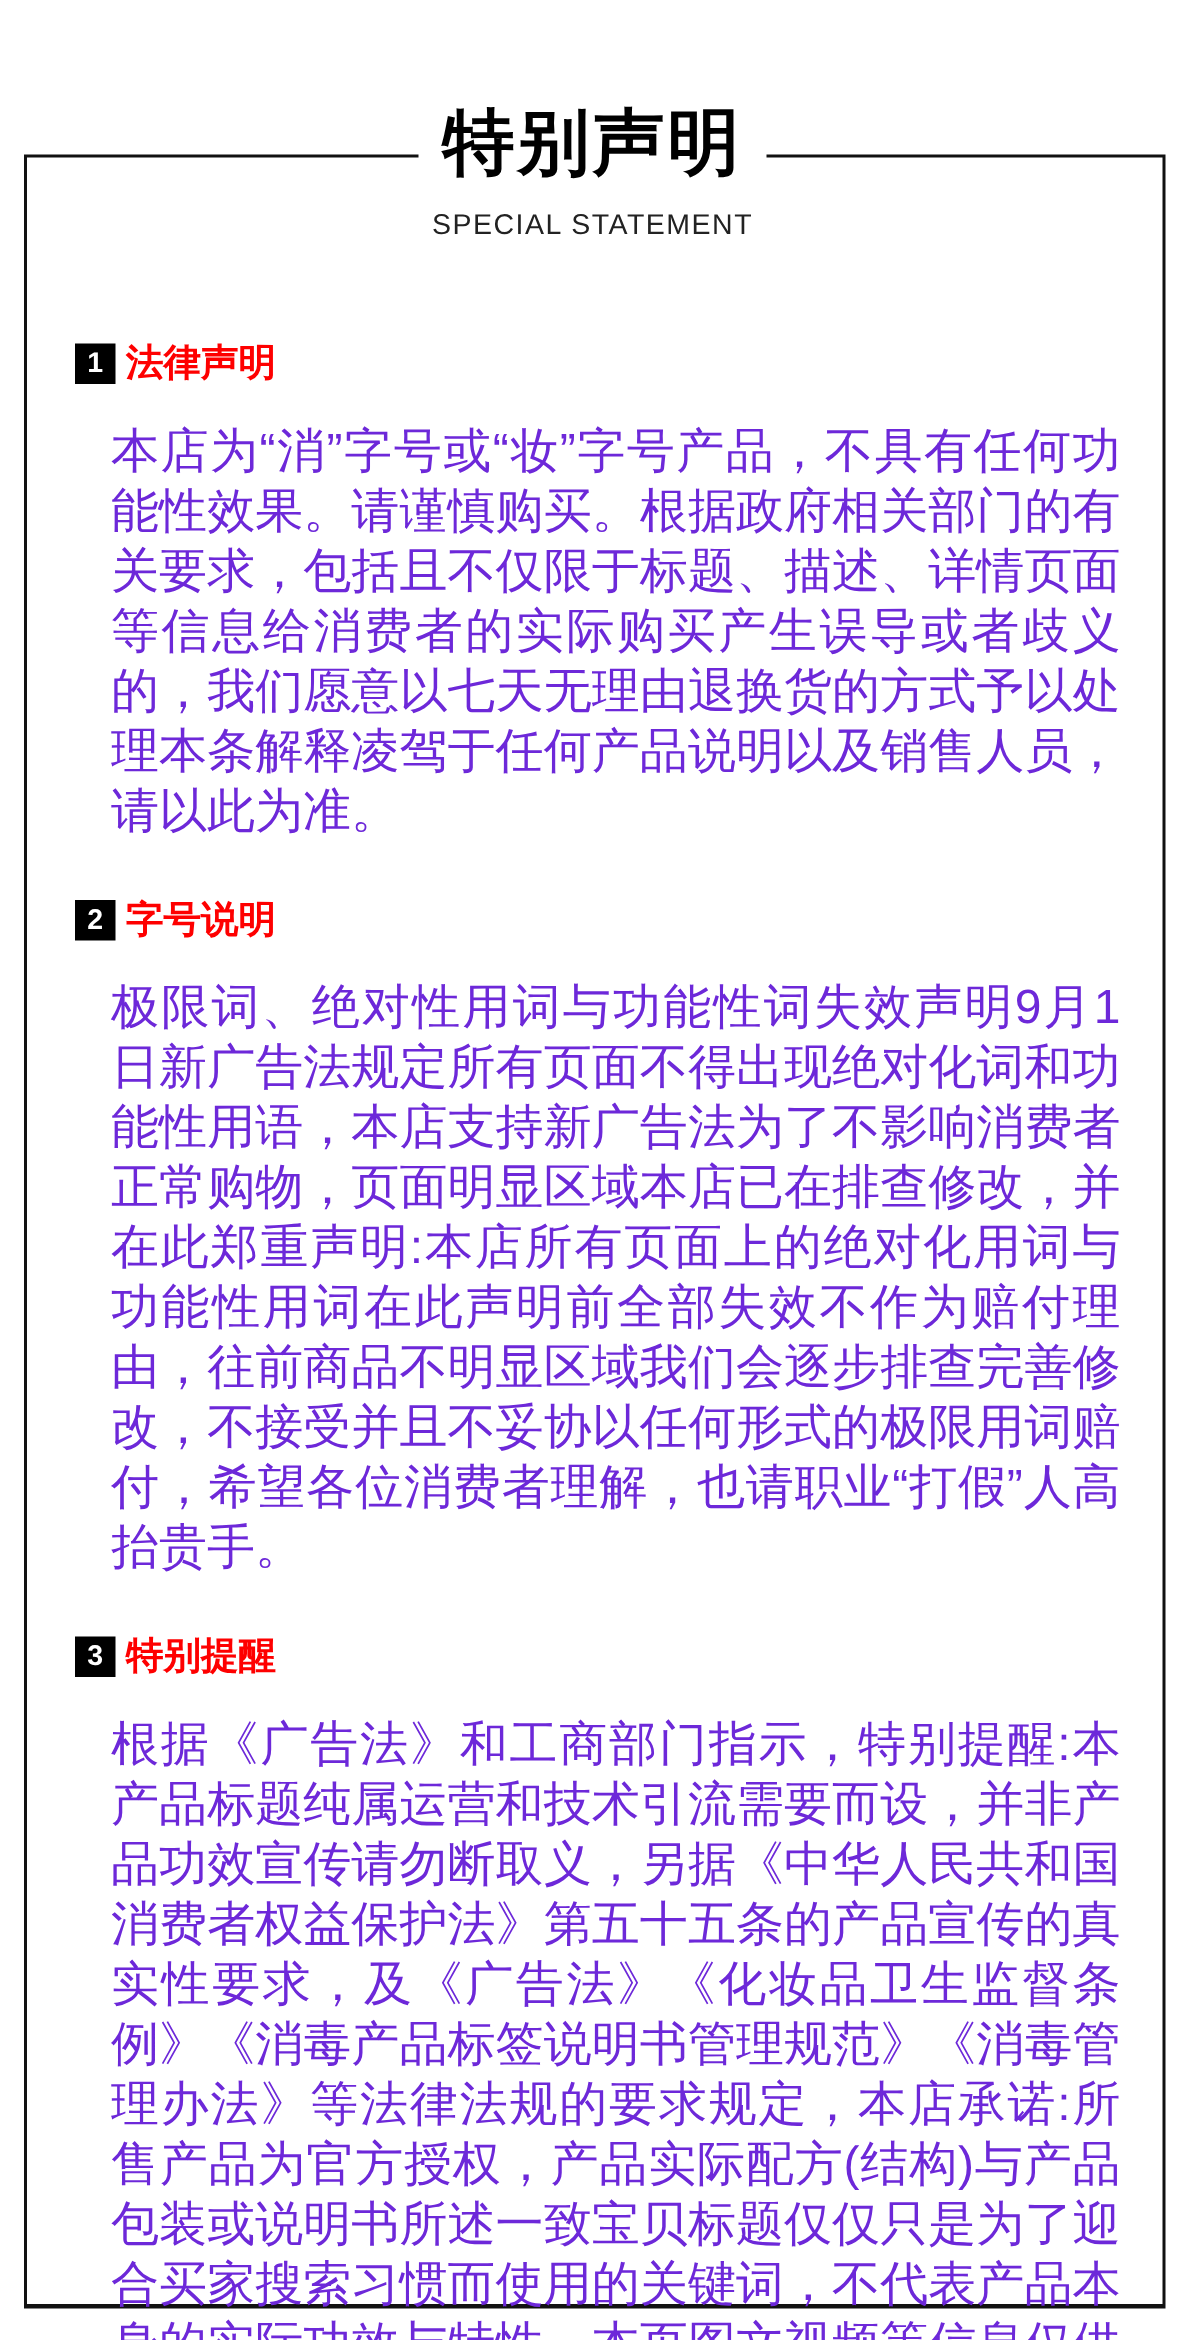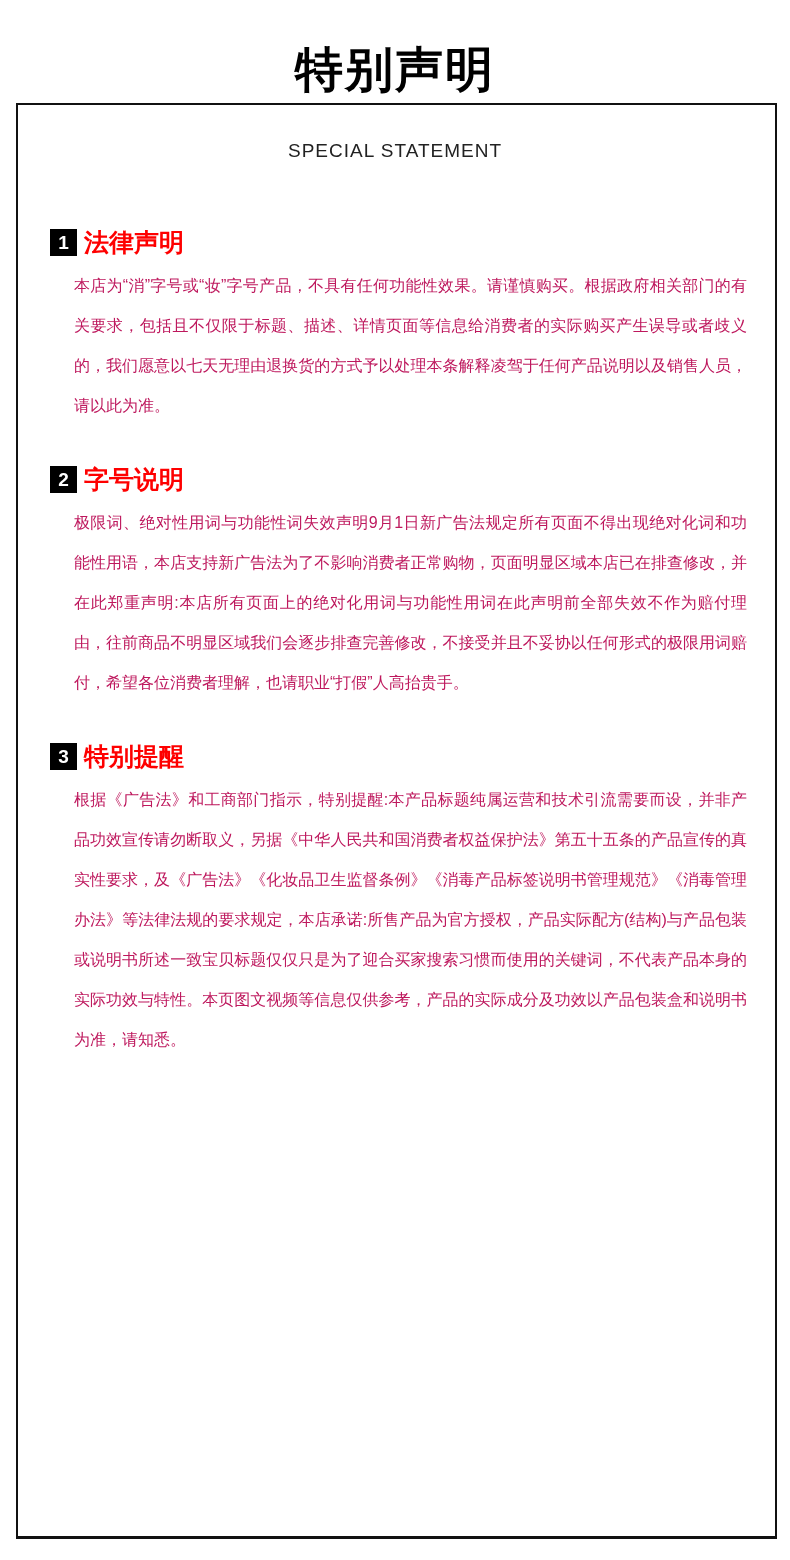--- a/index.html
+++ b/index.html
@@ -11,21 +11,21 @@
     position: relative;
     width: 790px;
     height: 1560px;
     font-family: "Liberation Sans", "DejaVu Sans", sans-serif;
     overflow: hidden;
   }
 
   
   .page-title {
     position: absolute;
-    top: 46px;
+    top: 72px;
     left: 50%;
     transform: translateX(-50%);
     margin: 0;
     font-size: 48px;
     font-weight: 900;
     line-height: 1;
     letter-spacing: 2px;
     color: #000000;
     background: #ffffff;
     padding: 0 16px;
@@ -86,24 +86,24 @@
   }
   .sec-title {
     margin-left: 7px;
     font-size: 25px;
     font-weight: bold;
     line-height: 1;
     color: #fe0000;
     white-space: nowrap;
   }
   .sec-body {
-    margin-top: 10px;
-    font-size: 16px;
+    margin-top: 24px;
+    font-size: 32px;
     line-height: 40px;
-    color: #be185d;
+    color: #6d28d9;
     text-align: justify;
   }
   .sec-body p {
     margin: 0;
   }
 </style>
 </head>
 <body>
 
 <h1 class="page-title">特别声明</h1>

